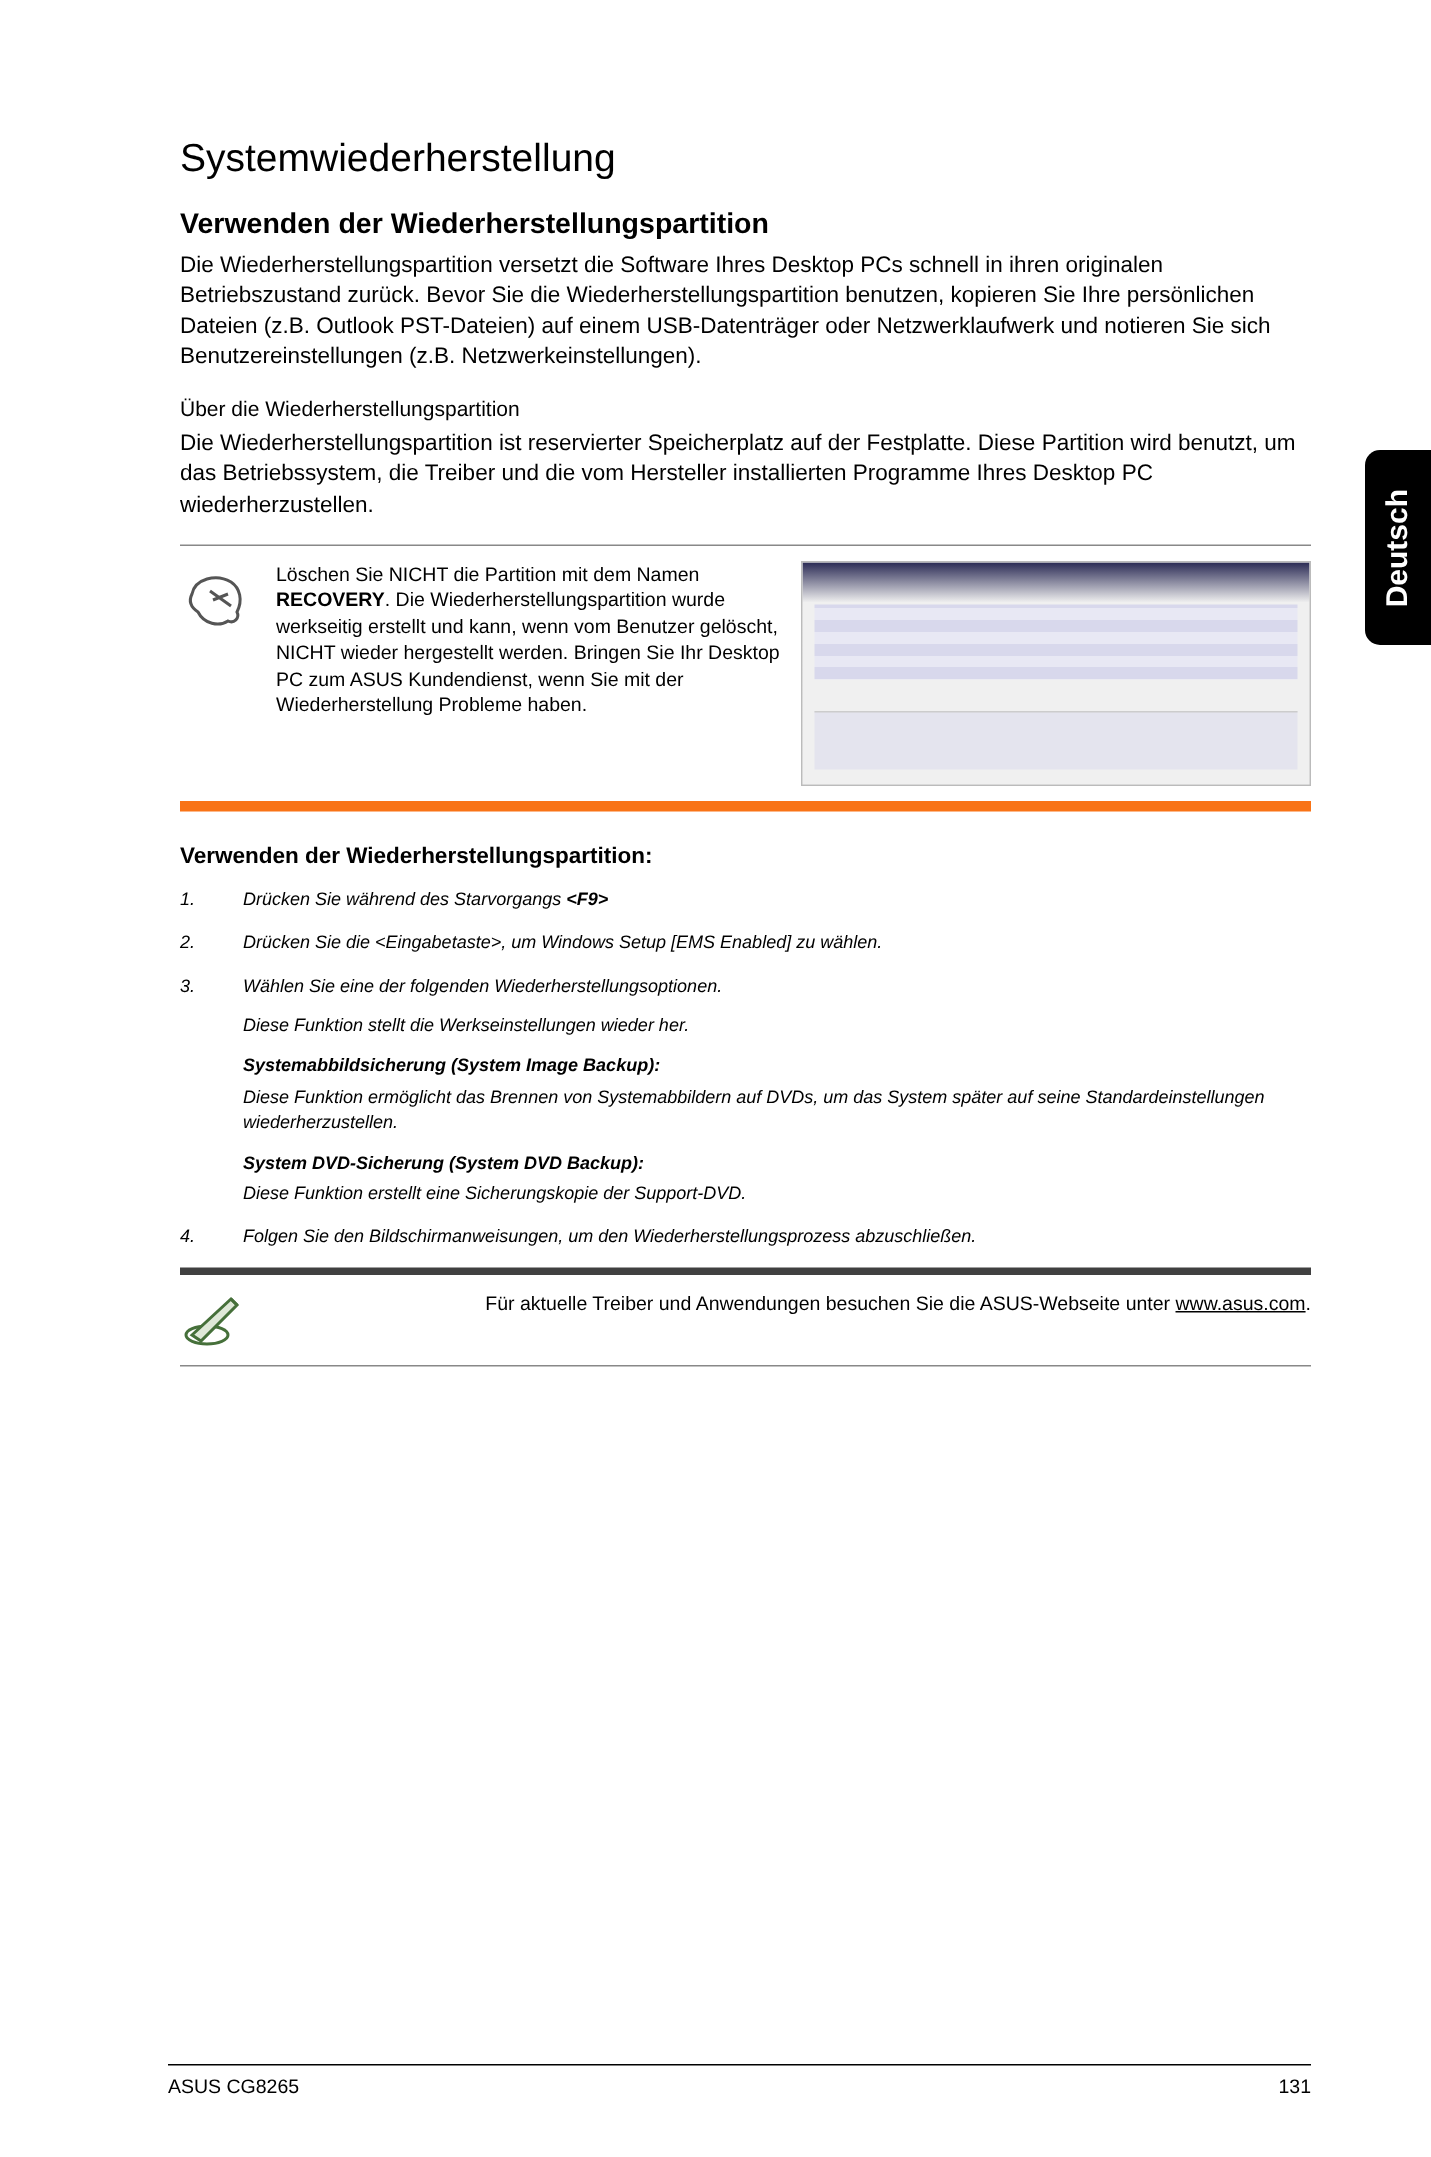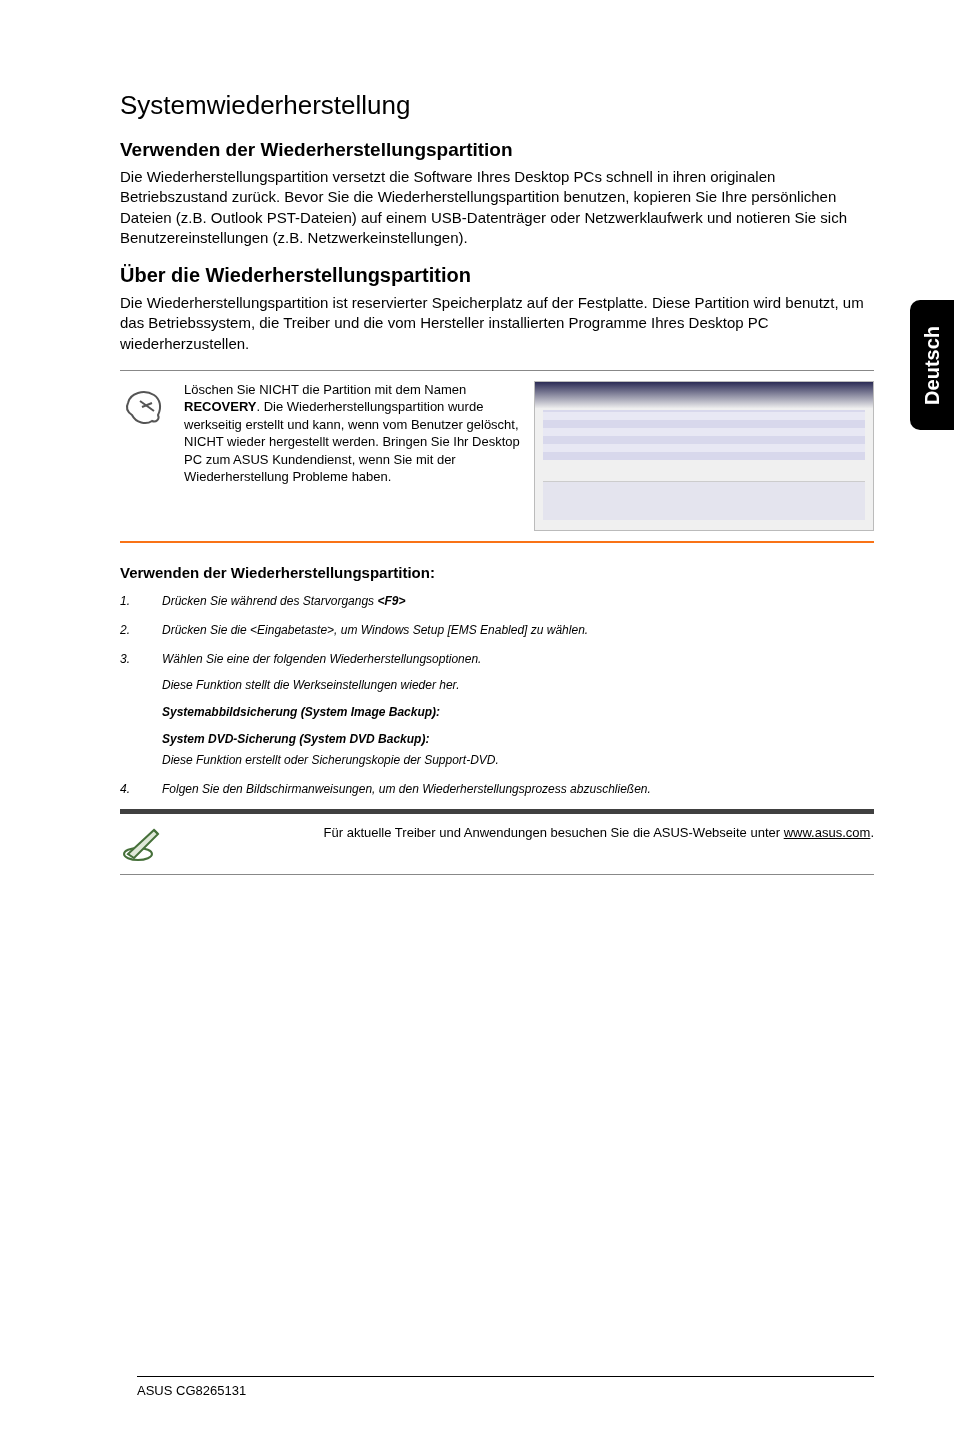--- a/index.html
+++ b/index.html
@@ -40,32 +40,32 @@
     font-size: 26px;
     font-weight: normal;
     margin-bottom: 18px;
   }
   h2 {
     font-size: 19px;
     font-weight: bold;
     margin-bottom: 6px;
   }
   h3 {
-    font-size: 20px;
-    font-weight: bold;
+    font-size: 14px;
+    font-weight: normal;
     margin-top: 14px;
     margin-bottom: 6px;
   }
   p { font-size: 15px; line-height: 1.35; margin-bottom: 6px; }
   .section { margin-bottom: 16px; }
   .note-row {
     display: flex;
     align-items: flex-start;
     border-top: 1px solid #888;
-    border-bottom: 2px solid #f97316;
+    border-bottom: 7px solid #f97316;
     padding: 10px 0;
     gap: 14px;
     margin-top: 10px;
     margin-bottom: 20px;
   }
   .note-icon {
     flex: 0 0 50px;
     display: flex;
     align-items: flex-start;
     justify-content: center;
@@ -116,27 +116,27 @@
     left: 0;
     top: 0;
   }
   .sub-block { margin-top: 10px; }
   .sub-block .sub-head { font-weight: bold; margin-bottom: 4px; }
   .sub-block .sub-body { margin-bottom: 6px; }
   .bold { font-weight: bold; }
   .footer {
     position: absolute;
     bottom: 40px;
-    left: 137px;
+    left: 112px;
     right: 80px;
     border-top: 1px solid #000;
     padding-top: 6px;
     font-size: 13px;
     display: flex;
-    justify-content: flex-start;
+    justify-content: space-between;
   }
   .pen-icon svg, .hand-icon svg { display: block; }
   .underline { text-decoration: underline; }
   .list-heading { font-weight: bold; margin-bottom: 10px; font-size: 15px; }
 </style>
 </head>
 <body>
 
 <div class="page">
 
@@ -176,24 +176,25 @@
       <span>Drücken Sie während des Starvorgangs </span><span class="bold">&lt;F9&gt;</span>
     </li>
     <li>Drücken Sie die &lt;Eingabetaste&gt;, um Windows Setup [EMS Enabled] zu wählen.</li>
     <li>
       <span>Wählen Sie eine der folgenden Wiederherstellungsoptionen.</span>
       <div class="sub-block">
         <div class="sub-body">Diese Funktion stellt die Werkseinstellungen wieder her.</div>
       </div>
       <div class="sub-block">
         <div class="sub-head">Systemabbildsicherung (System Image Backup):</div>
+        <div class="sub-body">Diese Funktion ermöglicht das Brennen von Systemabbildern auf DVDs, um das System später auf seine Standardeinstellungen wiederherzustellen.</div>
       </div>
       <div class="sub-block">
         <div class="sub-head">System DVD-Sicherung (System DVD Backup):</div>
-        <div class="sub-body">Diese Funktion erstellt oder Sicherungskopie der Support-DVD.</div>
+        <div class="sub-body">Diese Funktion erstellt eine Sicherungskopie der Support-DVD.</div>
       </div>
     </li>
     <li>Folgen Sie den Bildschirmanweisungen, um den Wiederherstellungsprozess abzuschließen.</li>
   </ol>
 
   <div class="note-row" style="border-top:5px solid #404040;border-bottom:1px solid #888;text-align:right;">
     <div class="note-icon pen-icon">
       <svg width="46" height="40" viewBox="0 0 46 40">
         <ellipse cx="16" cy="30" rx="14" ry="6" fill="none" stroke="#46703a" stroke-width="2"></ellipse>
         <path d="M6 30 L32 6 L36 10 L12 34 Z" fill="#dfe8d8" stroke="#46703a" stroke-width="2"></path>

